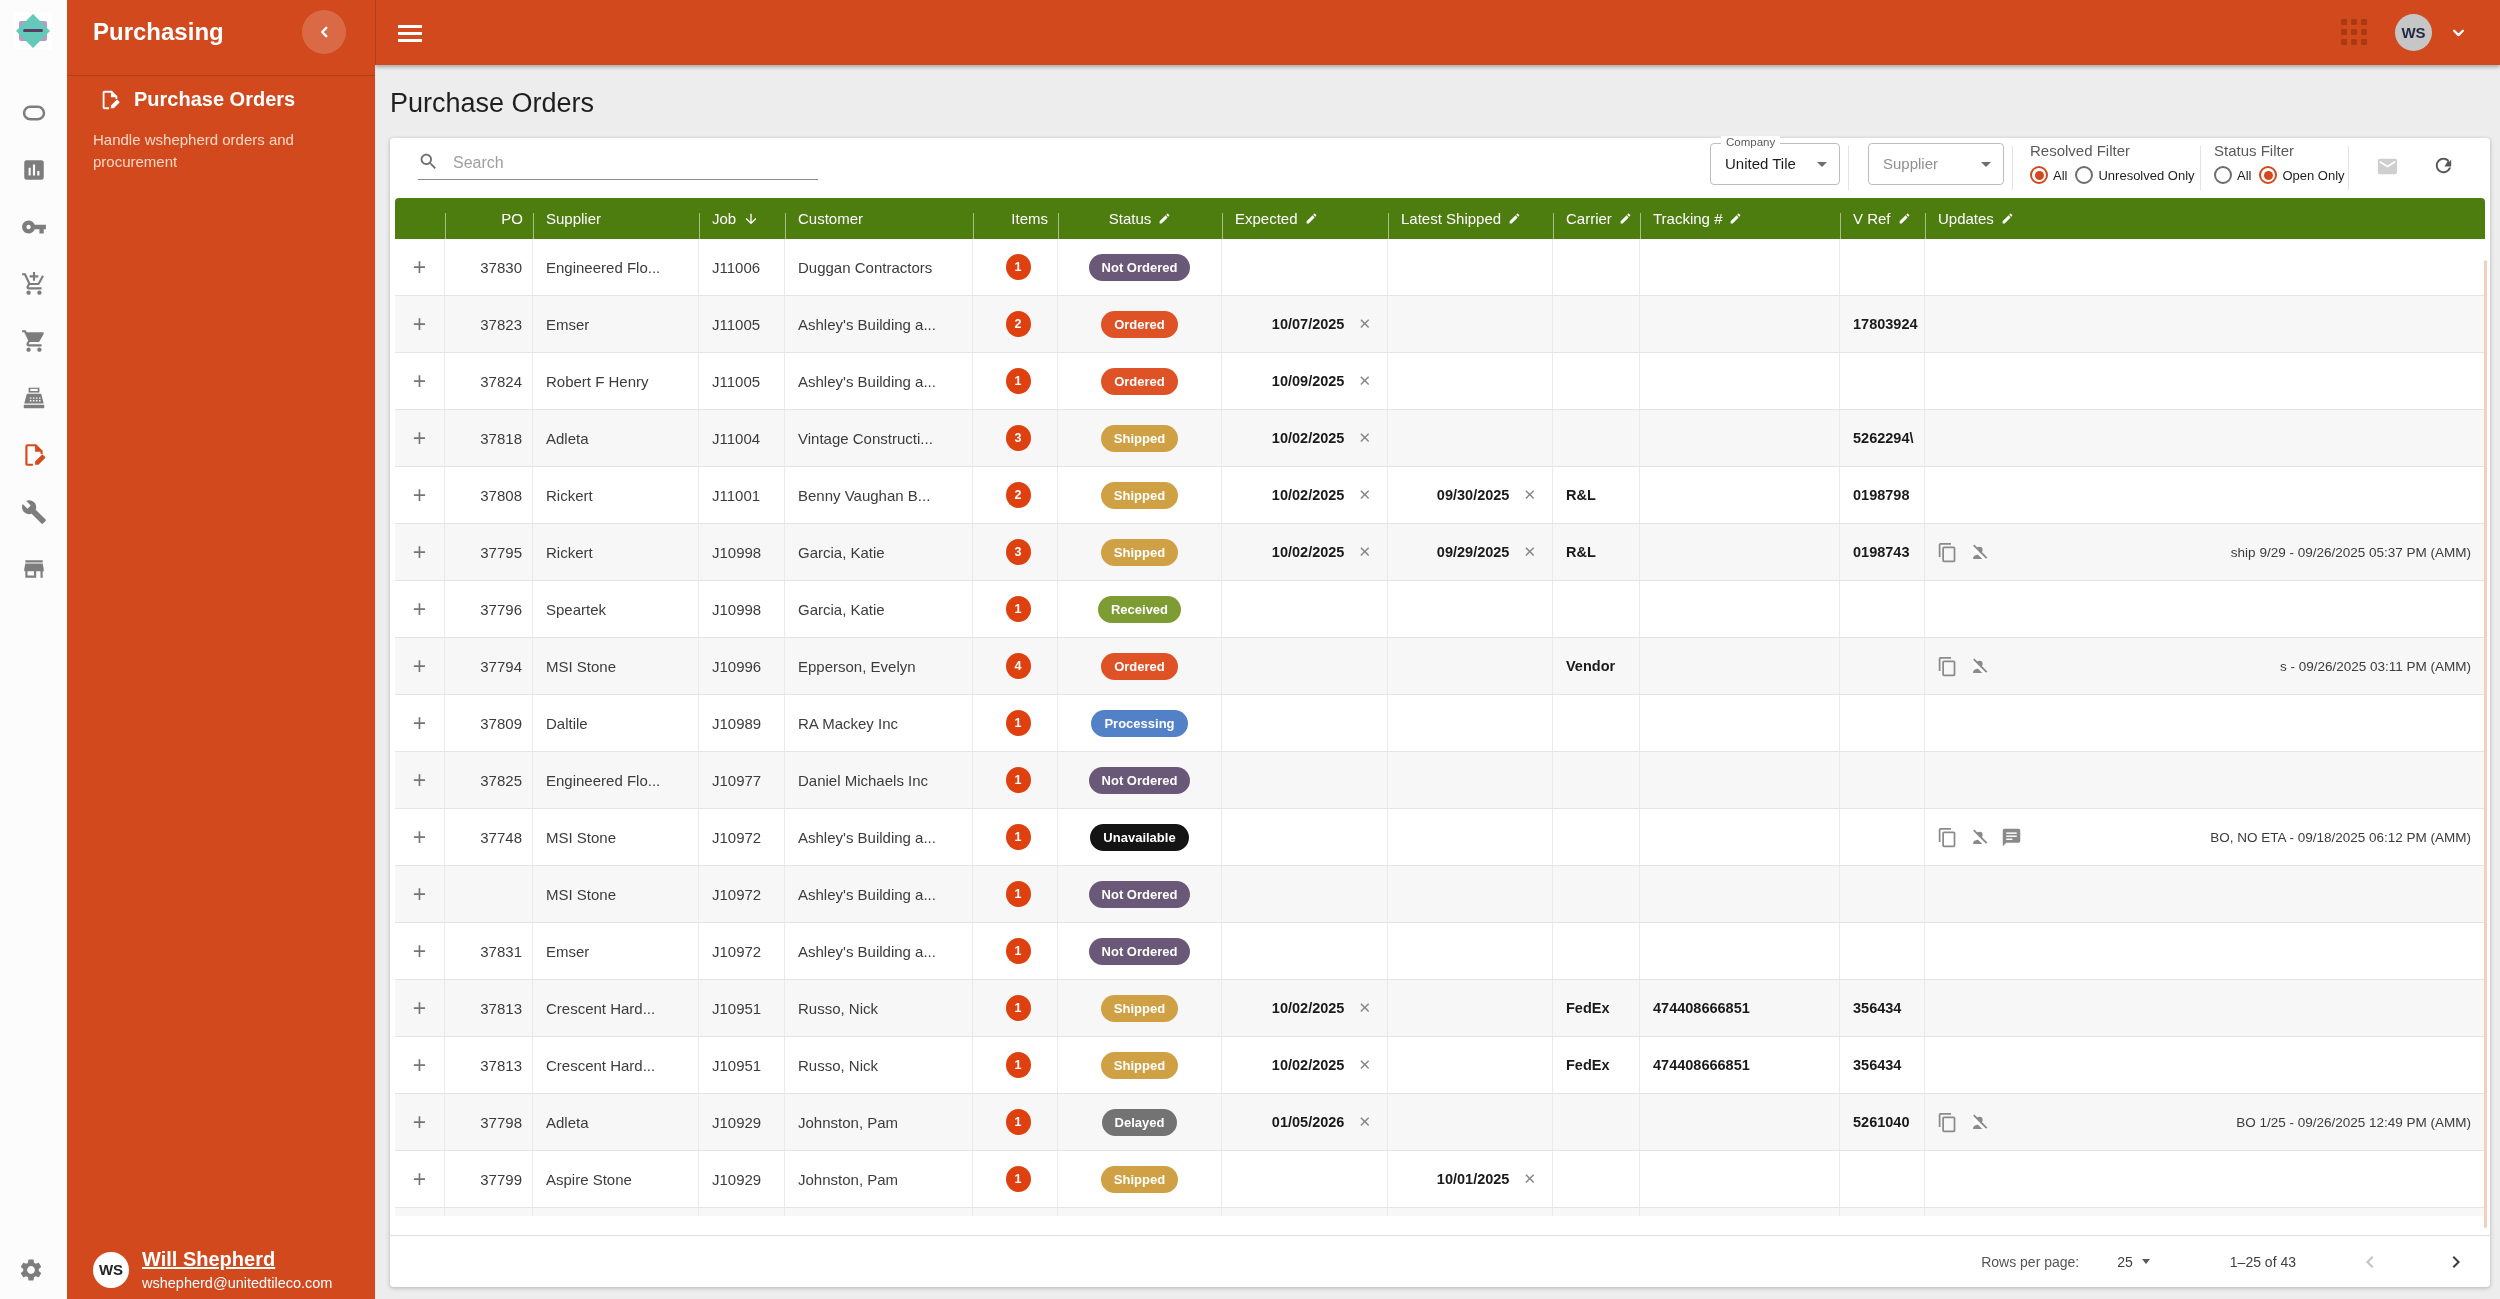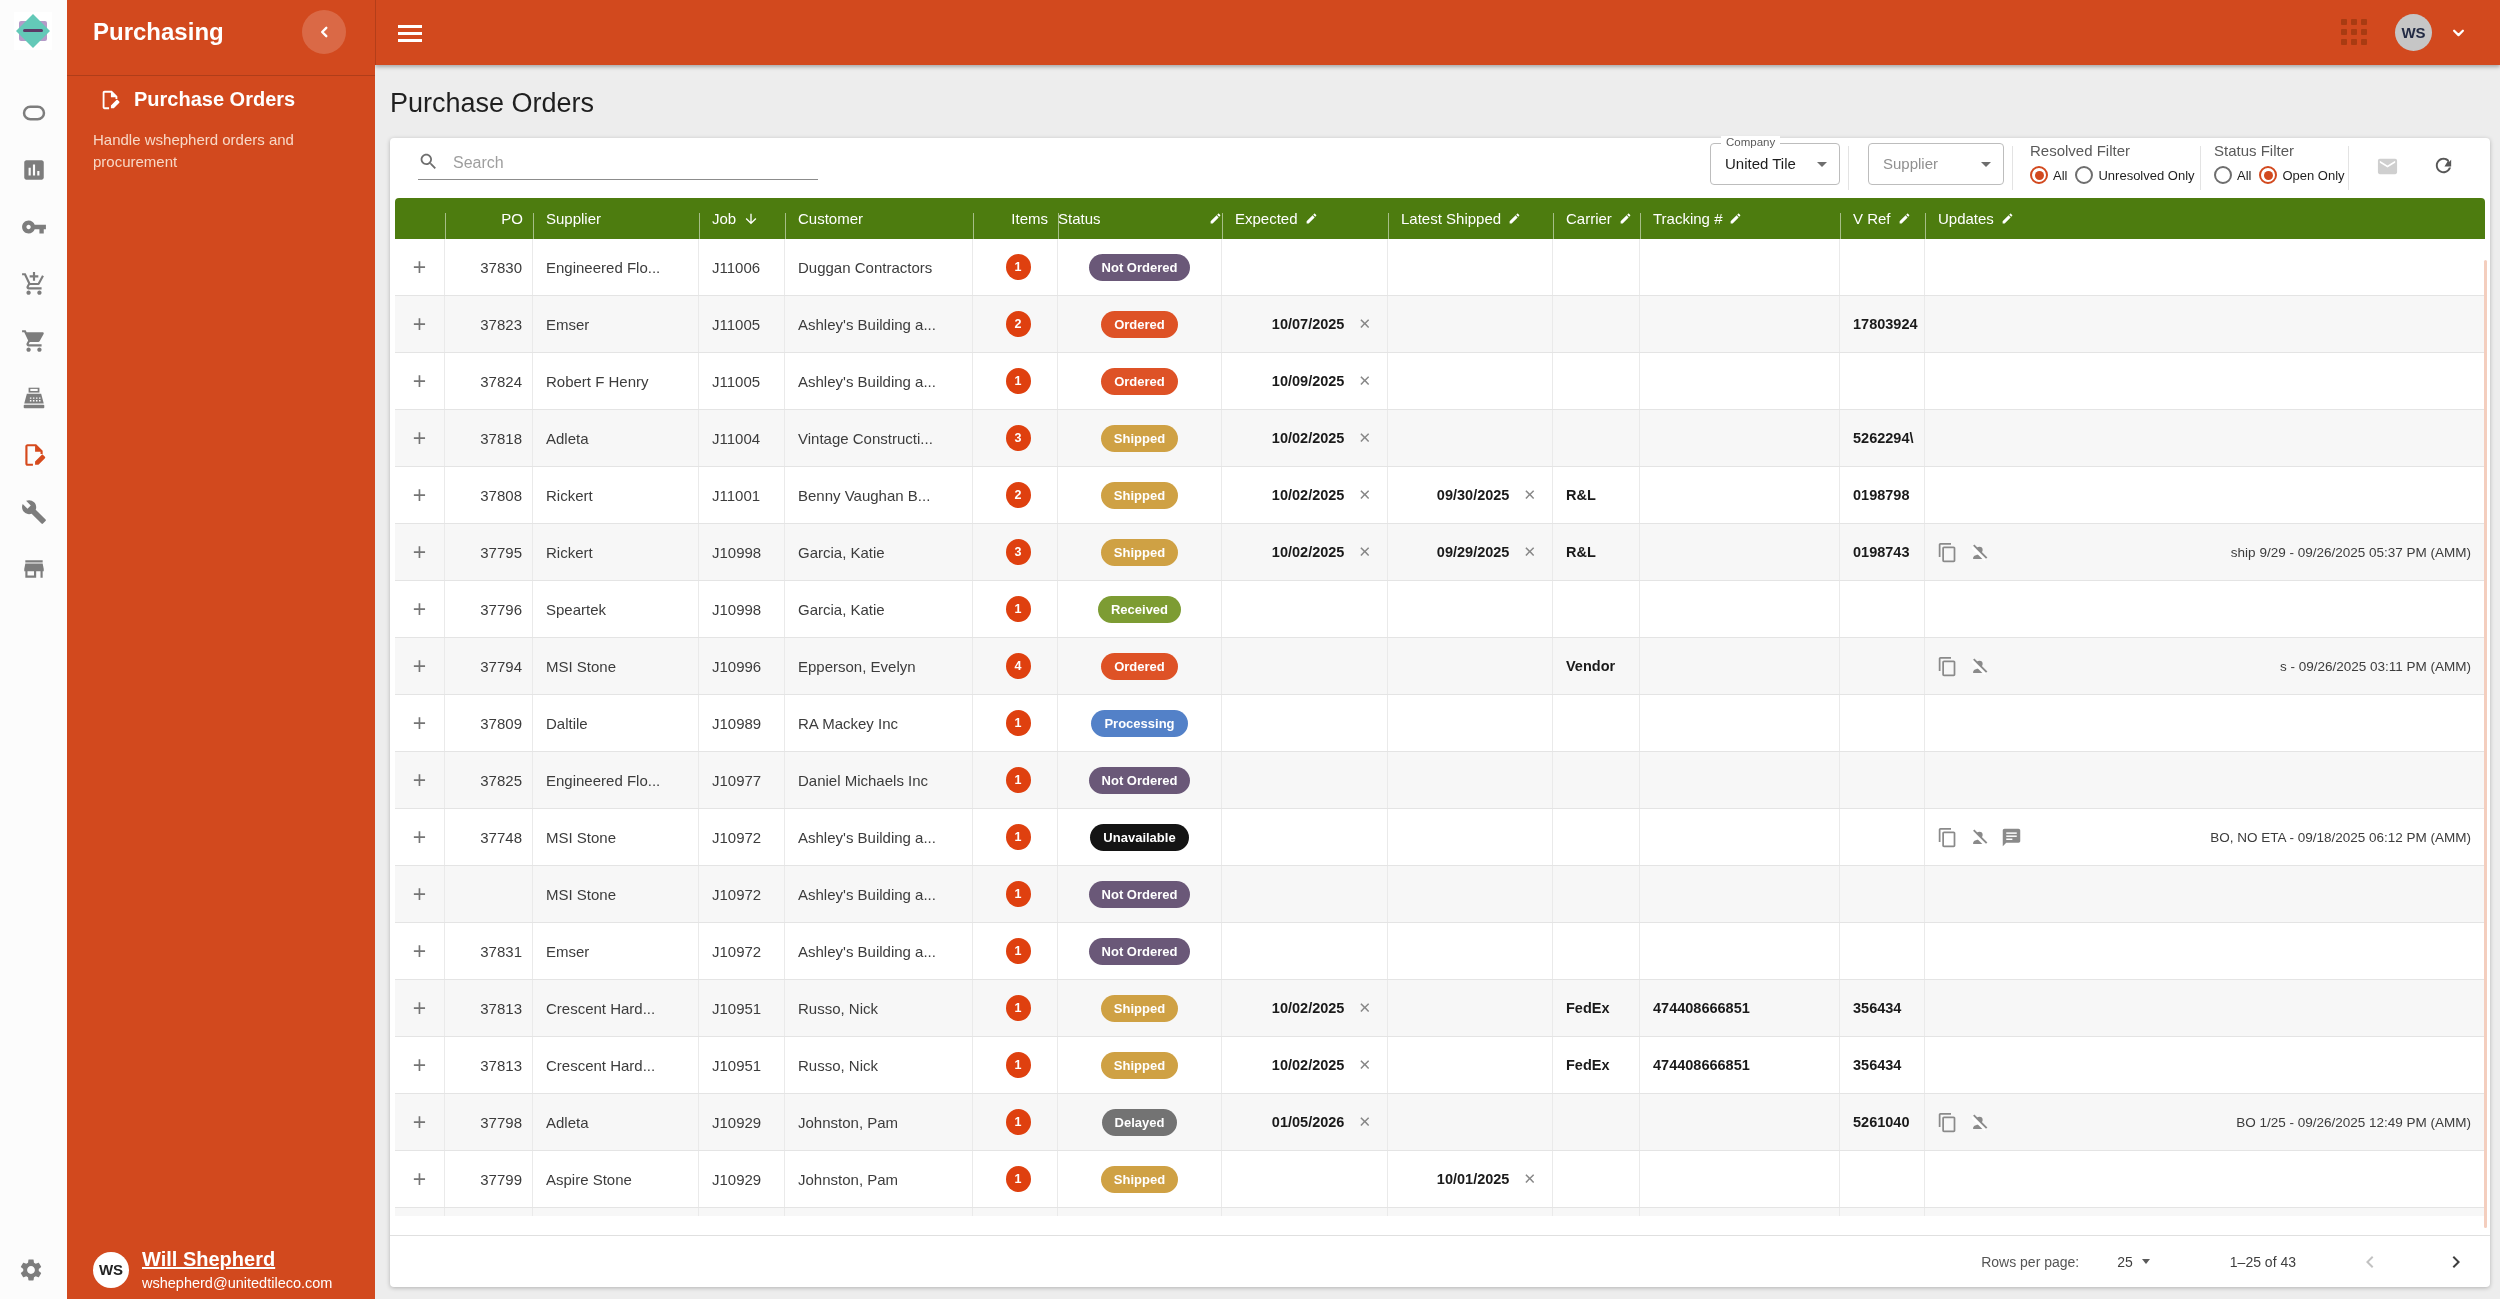--- a/index.html
+++ b/index.html
@@ -74,21 +74,21 @@
   .refresh-btn { left:2042px; top:16px; color:#575757; cursor:pointer; }
 
   
   .table-wrap { position:absolute; left:5px; top:60px; width:2090px; }
   .thead { display:grid; grid-template-columns:50px 88px 166px 86px 188px 85px 164px 166px 165px 87px 200px 85px minmax(0,1fr); height:41px; background:#4d7c0f; border-radius:4px 4px 0 0; color:#fff; }
   .th { display:flex; align-items:center; font-size:15px; position:relative; padding-left:13px; gap:7px; cursor:pointer; white-space:nowrap; overflow:hidden; }
   .th + .th::before { content:""; position:absolute; left:0; top:15px; width:1px; height:27px; background:rgba(255,255,255,0.5); }
   .th .icon { color:#fff; flex:none; }
   .th.c-expand { padding:0; }
   .th.c-po, .th.c-items { justify-content:flex-end; padding-right:10px; padding-left:0; }
-  .th.c-status { justify-content:space-between; padding-left:0; }
+  .th.c-status { justify-content:center; padding-left:0; }
   .tbody { height:977px; overflow:hidden; background:#fff; }
   .trow { display:grid; grid-template-columns:50px 88px 166px 86px 188px 85px 164px 166px 165px 87px 200px 85px minmax(0,1fr); height:57px; border-bottom:1px solid #E4E4E4; background:#fff; }
   .trow:nth-child(even) { background:#F7F7F7; }
   .td { display:flex; align-items:center; font-size:15px; color:#3C3C3C; border-right:1px solid #EAEAEA; padding-left:13px; overflow:hidden; white-space:nowrap; }
   .td:last-child { border-right:none; }
   .td.c-expand { justify-content:center; padding:0; }
   .plus { font-size:23px; font-weight:300; color:#757575; cursor:pointer; line-height:1; }
   .td.c-po { justify-content:flex-end; padding-right:10px; padding-left:0; }
   .td.c-items { justify-content:center; padding-left:6px; }
   .badge { width:25px; height:26px; border-radius:50%; background:#DF400F; color:#fff; font-size:12.5px; font-weight:bold; display:flex; align-items:center; justify-content:center; }

